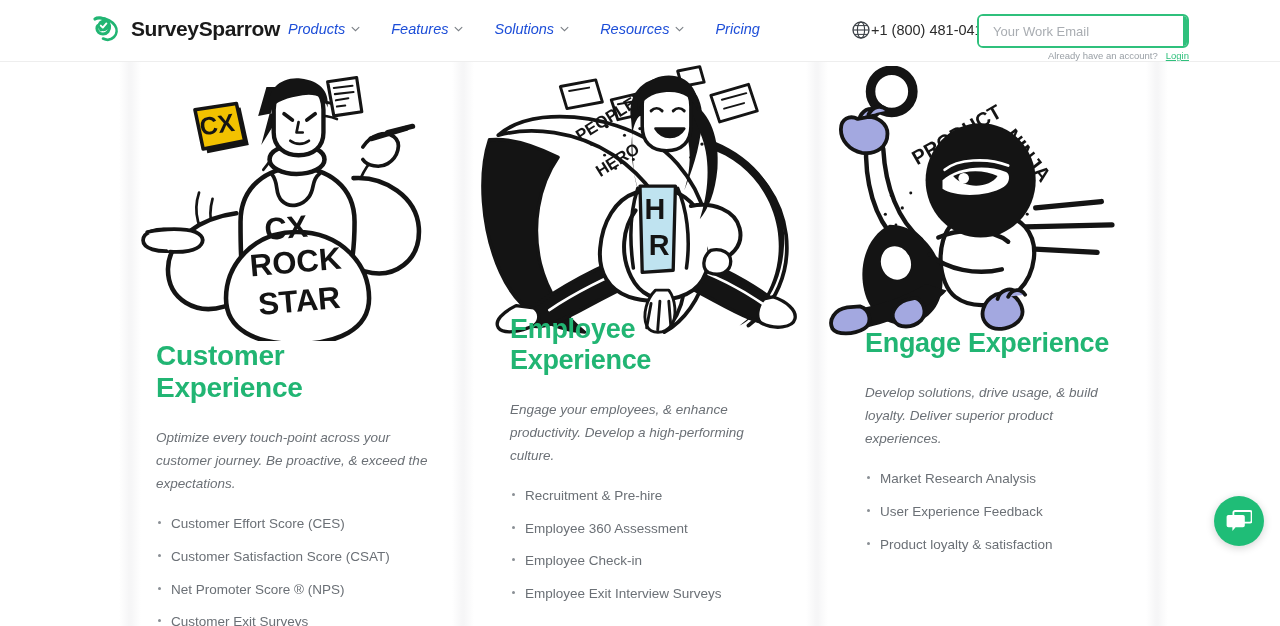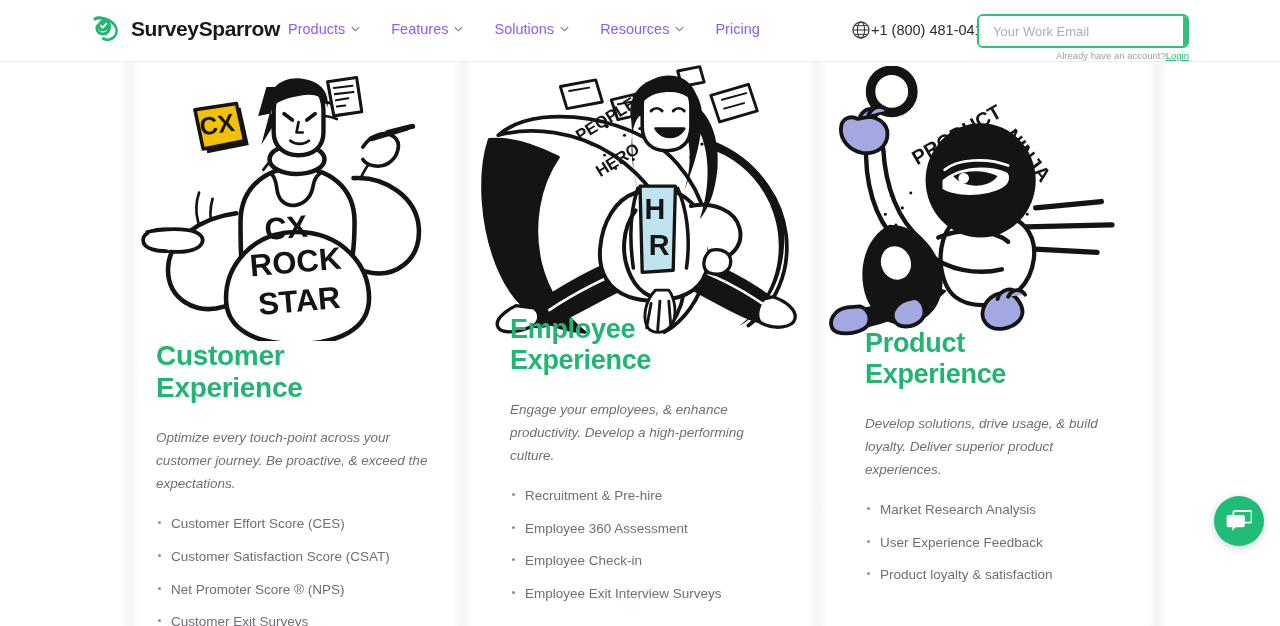--- a/index.html
+++ b/index.html
@@ -29,22 +29,23 @@
     font-size: 21px; font-weight: bold; color:#1a1a1a;
     letter-spacing: -0.4px; white-space:nowrap;
   }
 
   .nav {
     position:absolute; left: 288px; top: 21px;
     display:flex; align-items:center; gap: 31px;
   }
   .nav-item {
     display:flex; align-items:center; gap:6px;
-    font-size: 14.5px; color:#8b5cf6; white-space:nowrap;
+    font-size: 14.5px; color:#1d4ed8; white-space:nowrap;
     cursor:pointer;
+    font-style:italic;
   }
   .chev { width:9px; height:6px; display:block; }
 
   .phone-block {
     position:absolute; left:851px; top:20px;
     display:flex; align-items:center; 
   }
   .globe-icon { width:20px; height:20px; display:block; }
   .phone-num { font-size:14.5px; color:#2b2b2b; white-space:nowrap; }
 
@@ -66,21 +67,21 @@
     background:#2fc07c; color:#fff;
     border:0; cursor:pointer;
     font-size:12.5px; font-weight:bold; letter-spacing:0.4px;
     font-family:"Liberation Sans", sans-serif;
   }
   .already {
     position:absolute; left:977px; top:50px;
     width:212px; text-align:right;
     font-size:9.5px; color:#9aa0a6; white-space:nowrap;
   }
-  .already .login-link { color:#2fc07c; text-decoration:underline; cursor:pointer; }
+  .already .login-link { color:#2fc07c; text-decoration:underline; cursor:pointer;margin-left:8px; }
 
   
   .cols { position:absolute; top:62px; left:0; width:1280px; height:564px; }
 
   .divider {
     position:absolute; top:0; width:22px; height:564px;
     background: linear-gradient(to right, #ffffff 0%, #f6f6f7 45%, #f6f6f7 55%, #ffffff 100%);
   }
   .divider.d1 { left:119px; }
   .divider.d2 { left:452px; }
@@ -466,21 +467,21 @@
             <path d="M18 228 C6 230 0 240 4 248 C8 254 24 254 34 248 C42 243 40 230 30 227 Z"></path>
             <path d="M78 220 C66 222 58 232 62 240 C66 248 80 248 88 240 C94 233 90 221 82 219 Z"></path>
             <path d="M158 216 C146 222 142 236 150 244 C158 252 176 248 182 238 C187 229 178 214 166 214 Z"></path>
             <path d="M160 220 C162 212 172 208 178 214"></path>
             <path d="M170 218 C174 210 182 210 186 216"></path>
           </g>
         </svg>
       </div>
 
       <div class="col-body">
-        <h2 class="col-title">Product Experience</h2>
+        <h2 class="col-title">Engage Experience</h2>
         <p class="col-desc">Develop solutions, drive usage, &amp; build loyalty. Deliver superior product experiences.</p>
         <ul class="col-list">
           <li>Market Research Analysis</li>
           <li>User Experience Feedback</li>
           <li>Product loyalty &amp; satisfaction</li>
         </ul>
       </div>
     </div>
 
   </div>

